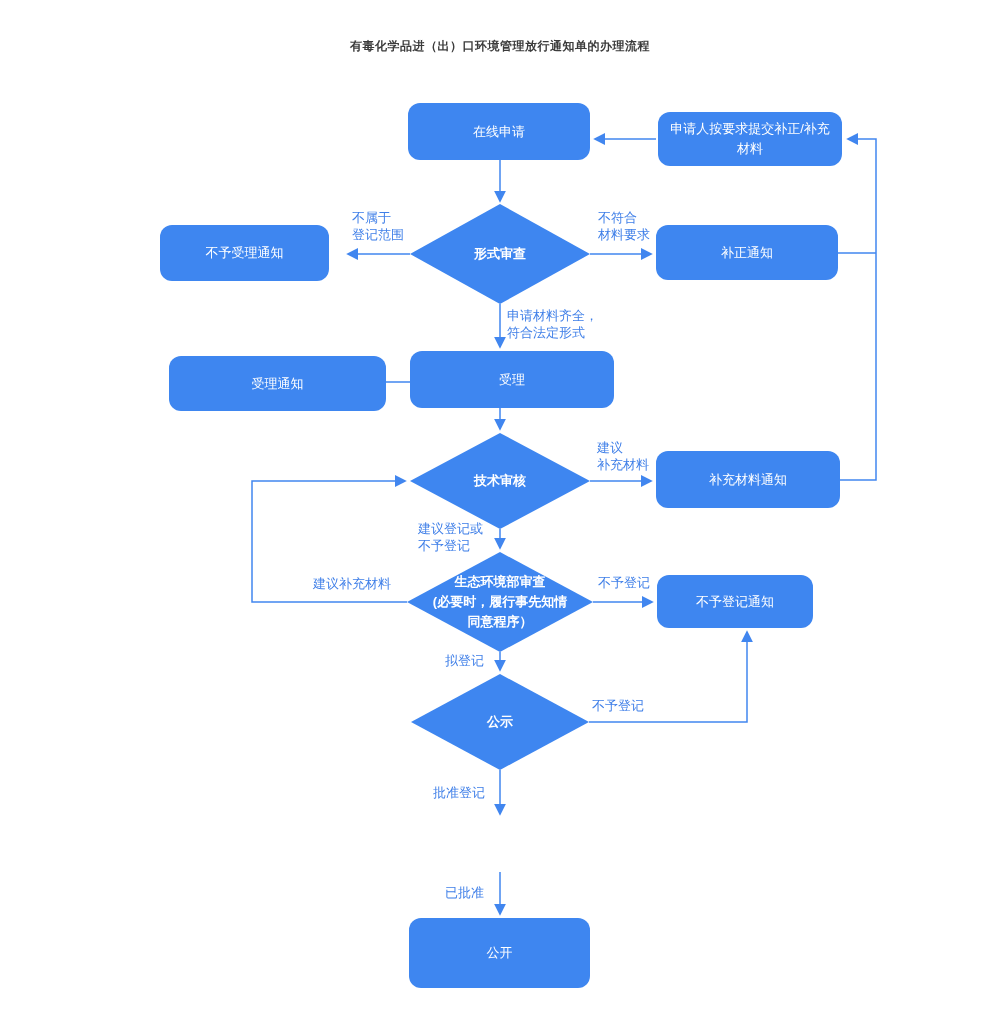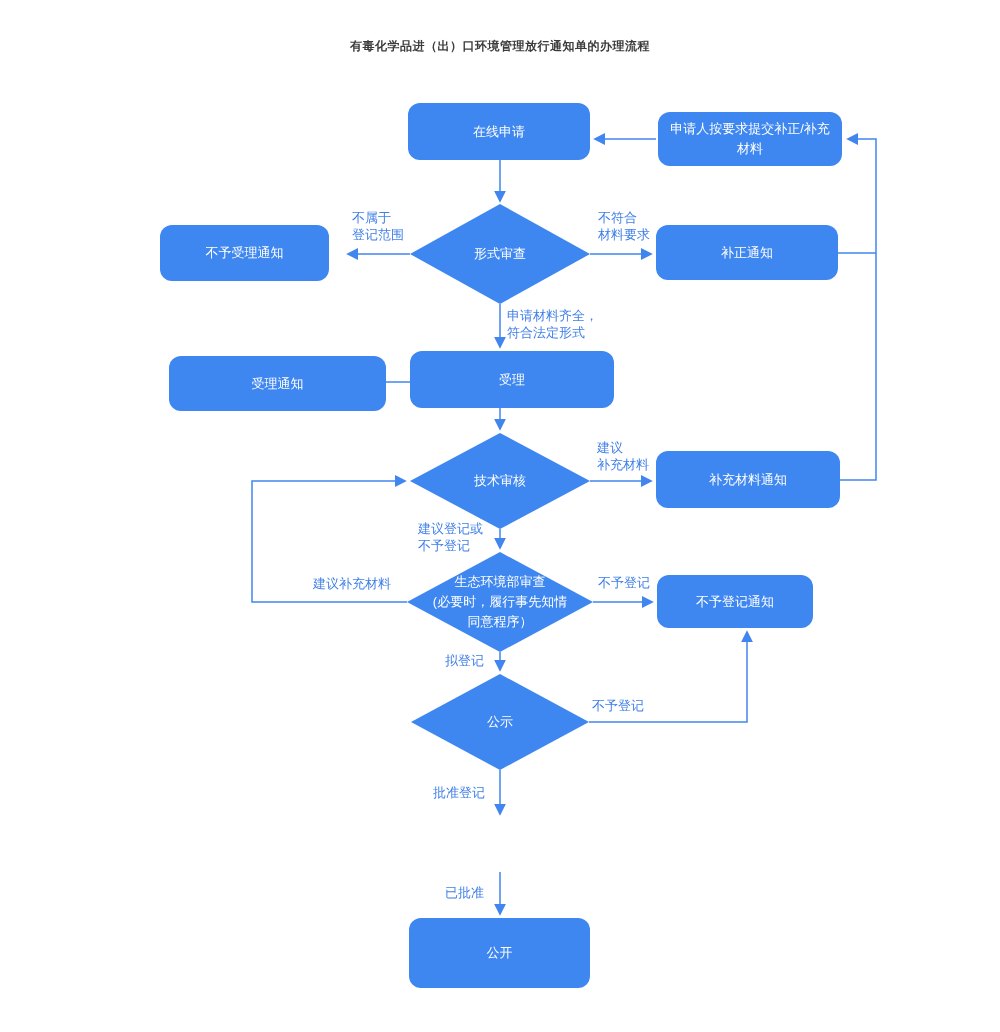--- a/index.html
+++ b/index.html
@@ -5,21 +5,21 @@
   html,body{margin:0;padding:0;background:#ffffff;}
   body{font-family:"Liberation Sans","DejaVu Sans",sans-serif;}
   .canvas{position:relative;width:1000px;height:1032px;background:#ffffff;overflow:hidden;}
   .title{position:absolute;left:0;top:38px;width:1000px;text-align:center;
          font-size:12px;font-weight:bold;color:#3b3b3b;letter-spacing:0.5px;}
   .edges{position:absolute;left:0;top:0;}
   .node{position:absolute;background:#3e86f0;color:#ffffff;display:flex;
         align-items:center;justify-content:center;text-align:center;
         font-size:13px;line-height:20px;white-space:pre-line;box-sizing:border-box;}
   .rect{border-radius:12px;padding:0 10px;}
-  .diamond{clip-path:polygon(50% 0,100% 50%,50% 100%,0 50%);padding:0;}
+  .diamond{clip-path:polygon(50% 0,100% 50%,50% 100%,0 50%);padding:0;font-weight:bold;}
   .elabel{position:absolute;color:#3f7fe8;font-size:13px;line-height:17px;
           white-space:pre-line;}
 </style>
 </head>
 <body>
 
 <div class="canvas">
 
   <div class="title">有毒化学品进（出）口环境管理放行通知单的办理流程</div>
 

